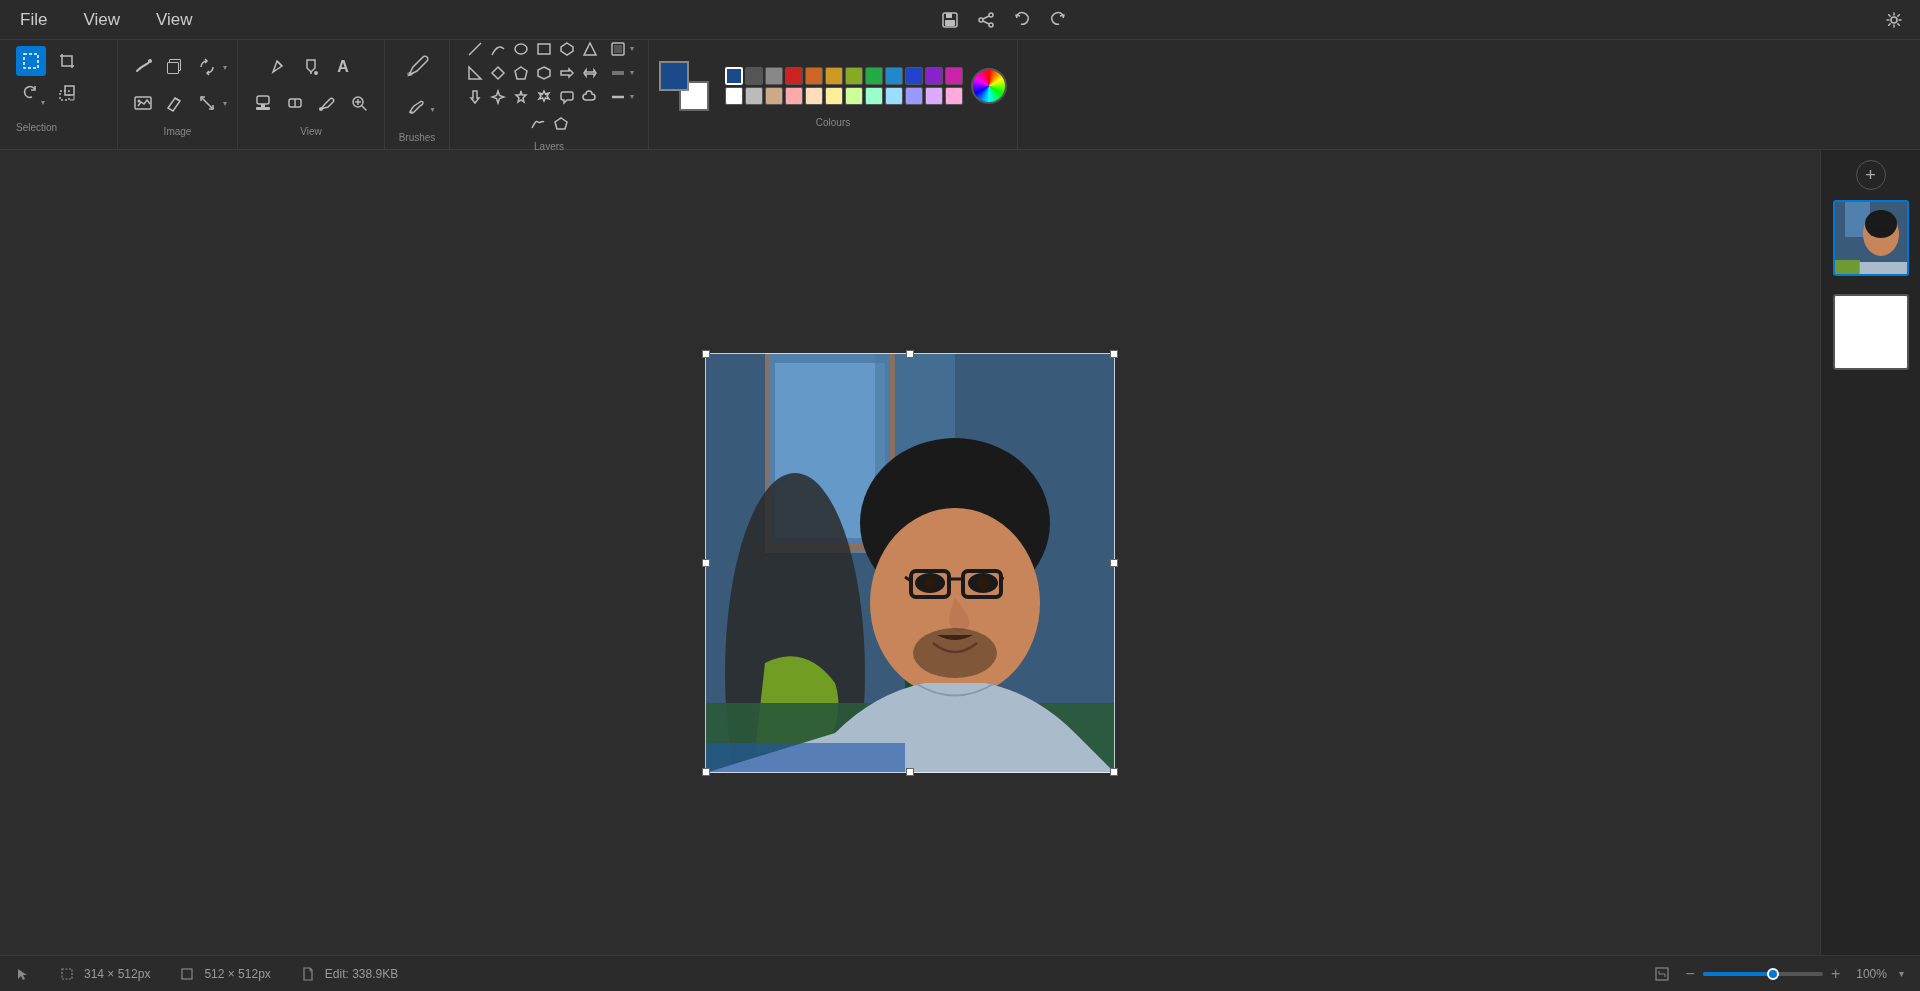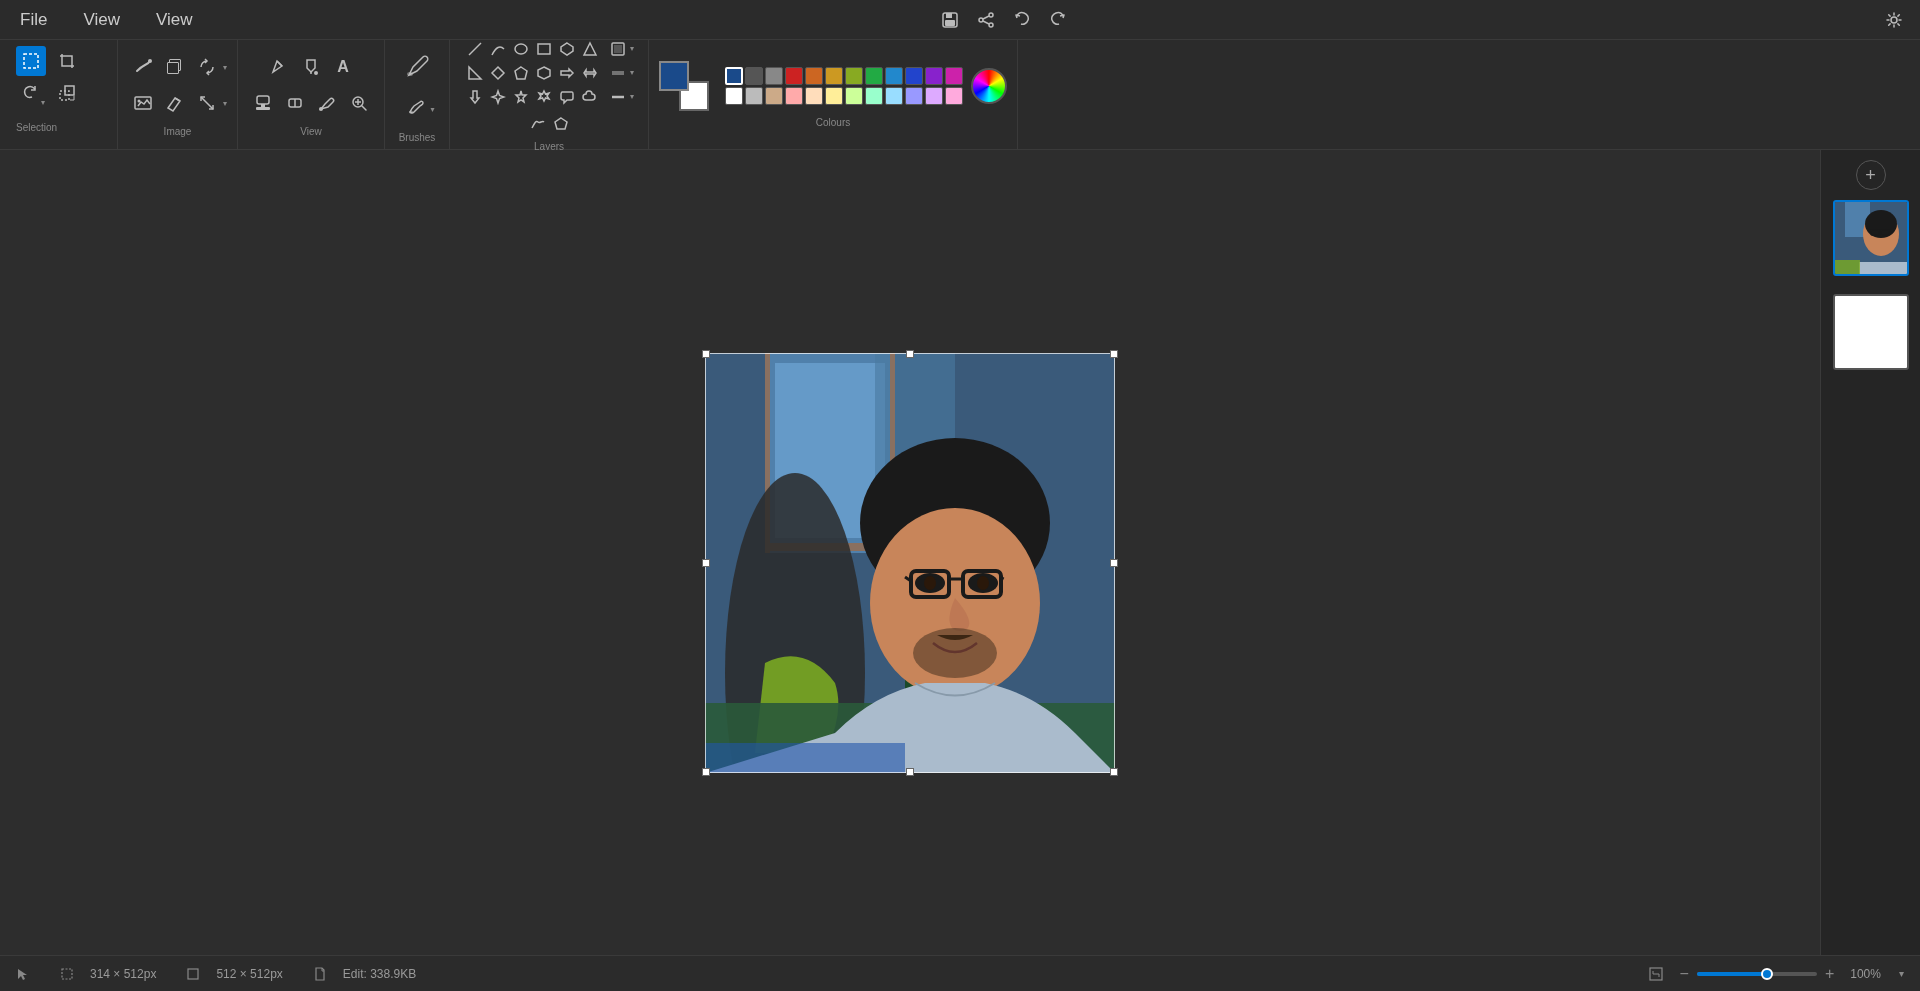--- a/index.html
+++ b/index.html
@@ -294,21 +294,21 @@
       display: flex;
       align-items: center;
       padding: 0 16px;
       gap: 30px;
       font-size: 12px;
       color: #999;
     }
     .status-item {
       display: flex;
       align-items: center;
-      gap: 16px;
+      gap: 10px;
     }
     .status-right {
       margin-left: auto;
       display: flex;
       align-items: center;
       gap: 16px;
     }
     .zoom-controls {
       display: flex;
       align-items: center;

